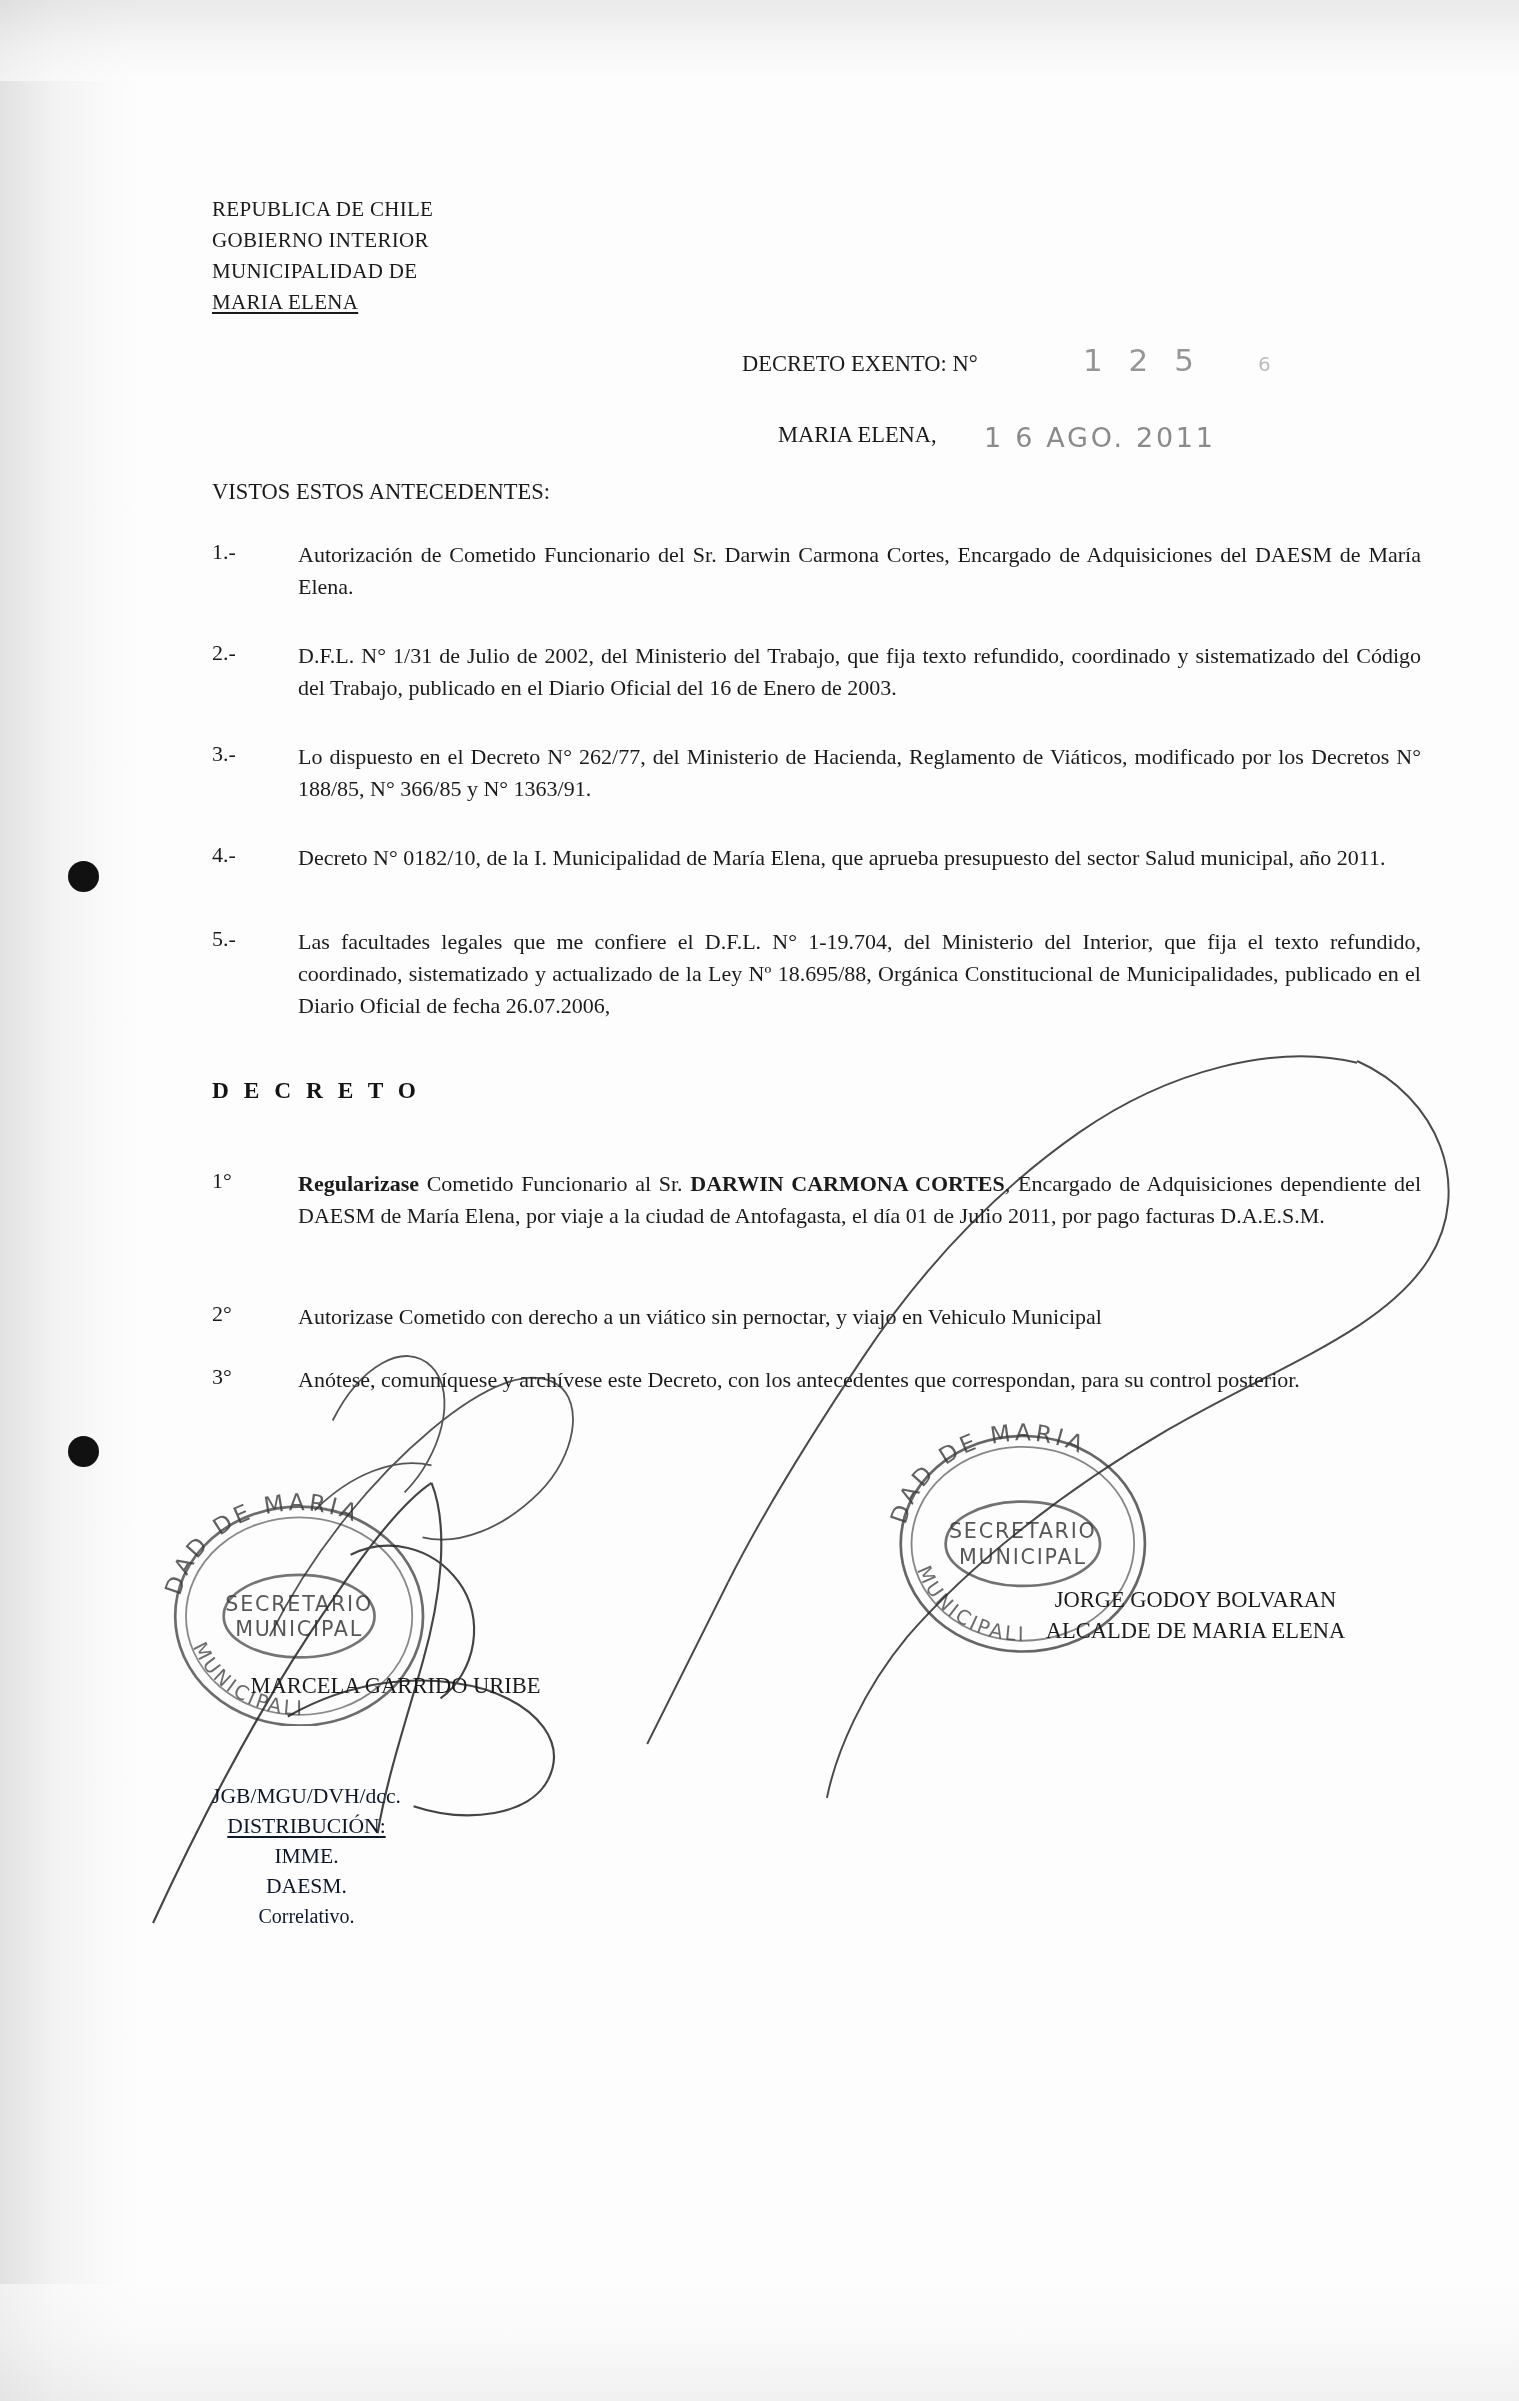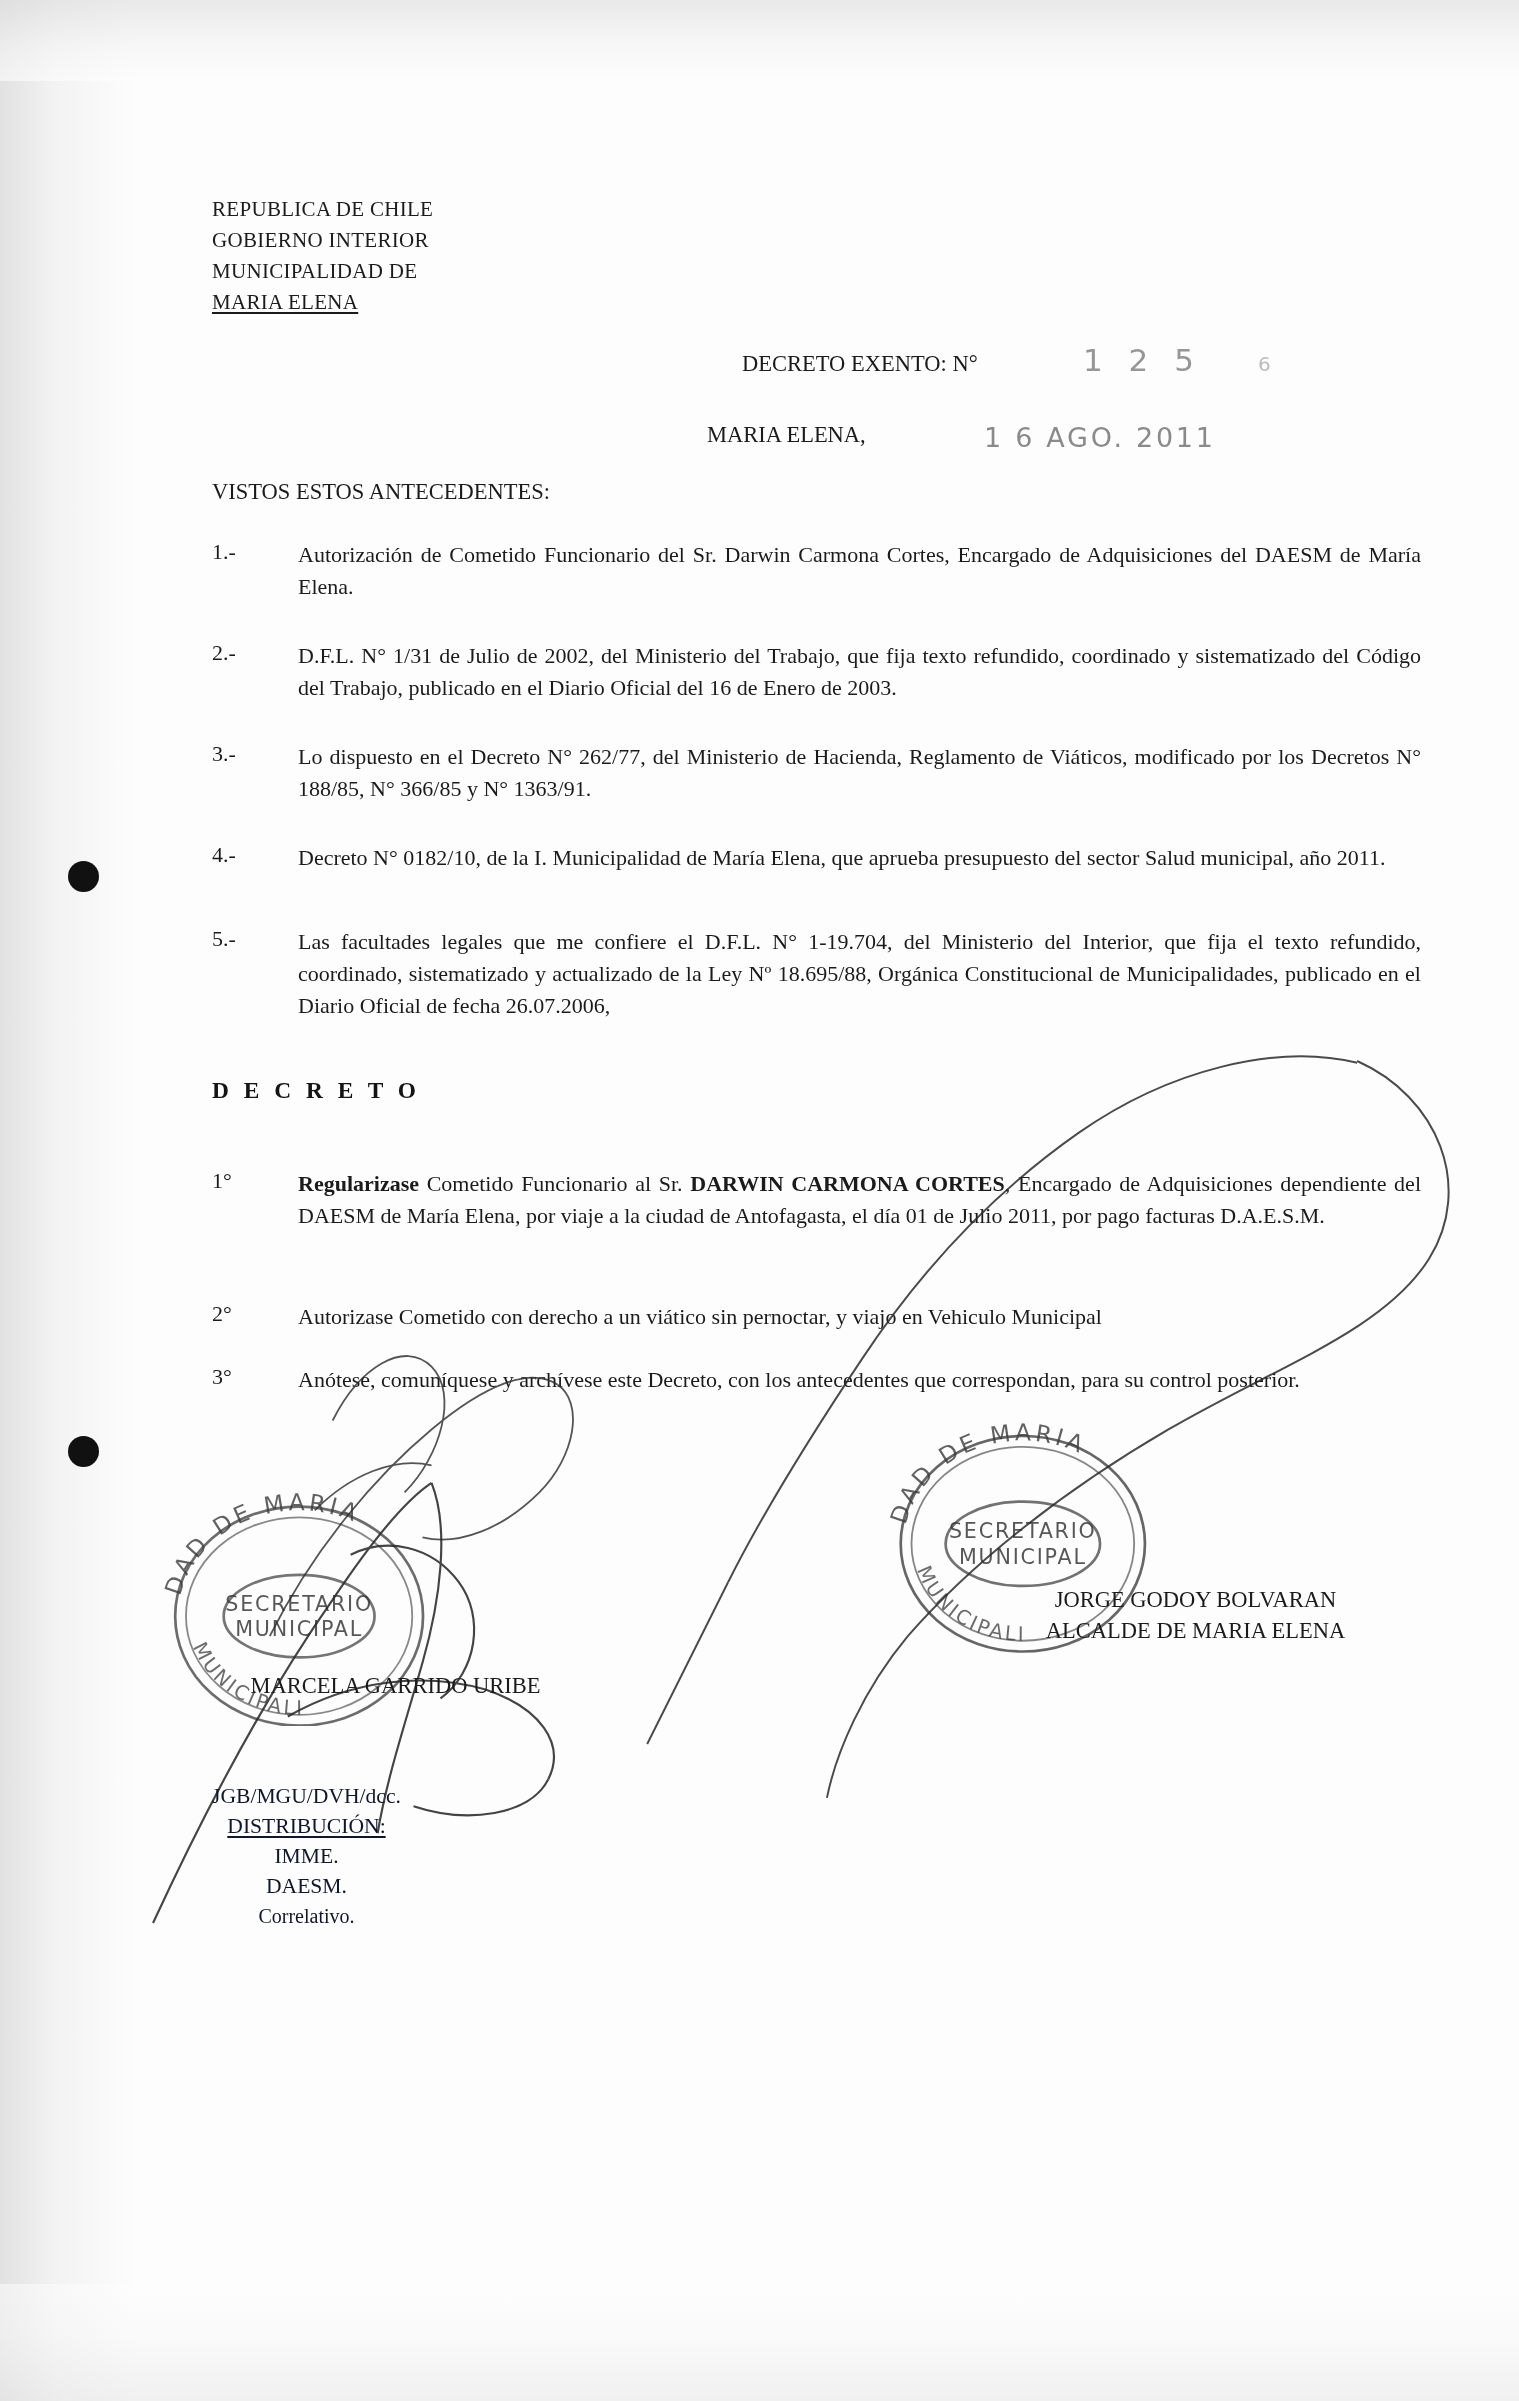--- a/index.html
+++ b/index.html
@@ -84,21 +84,21 @@
     position: absolute;
     left: 1258px;
     top: 352px;
     font-size: 20px;
     letter-spacing: 9px;
     color: #bdbdbd;
     font-family: "DejaVu Sans", sans-serif;
   }
   .city-line {
     position: absolute;
-    left: 707px;
+    left: 778px;
     top: 422px;
     font-size: 22.5px;
     color: #1b1b1b;
     white-space: nowrap;
   }
   .date-stamp {
     position: absolute;
     left: 984px;
     top: 422px;
     font-size: 27px;

